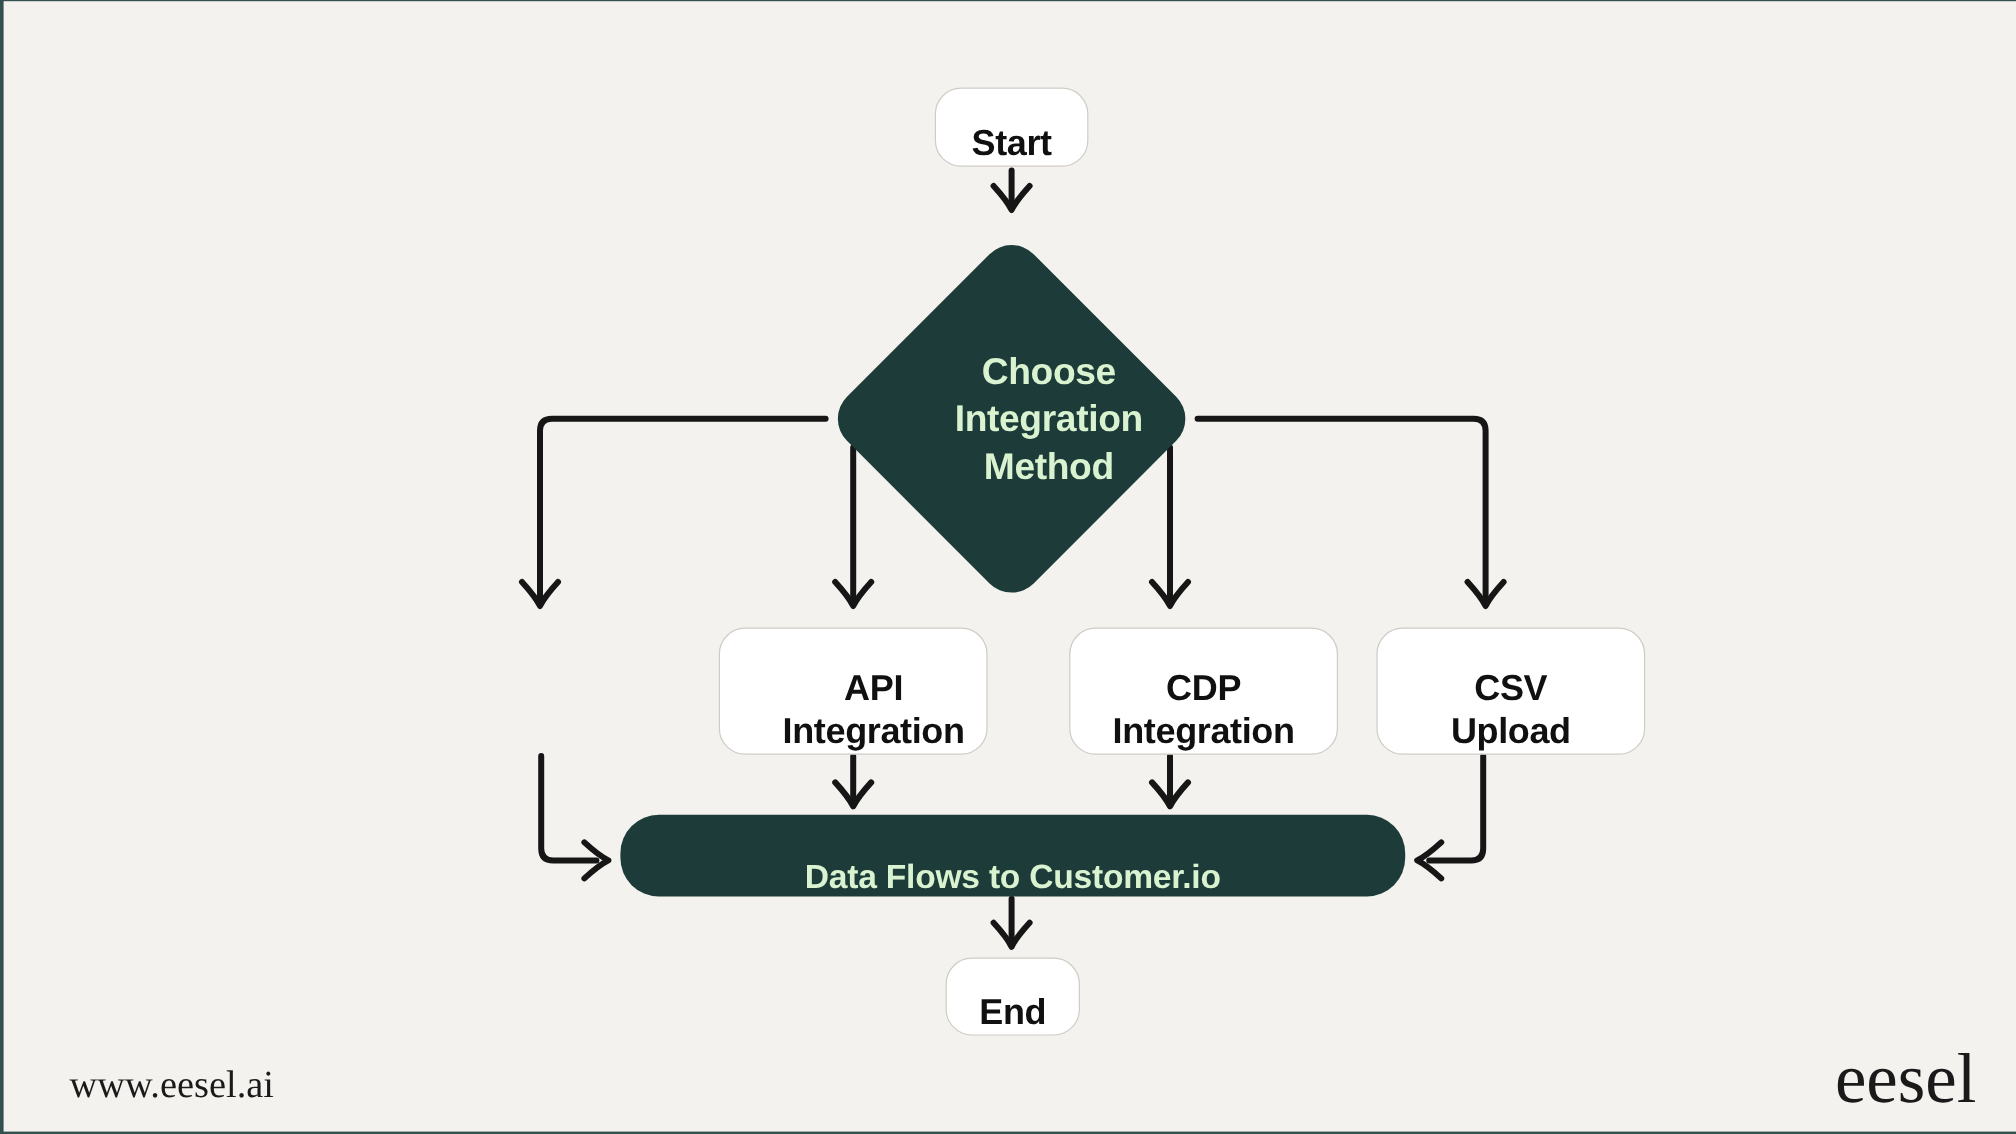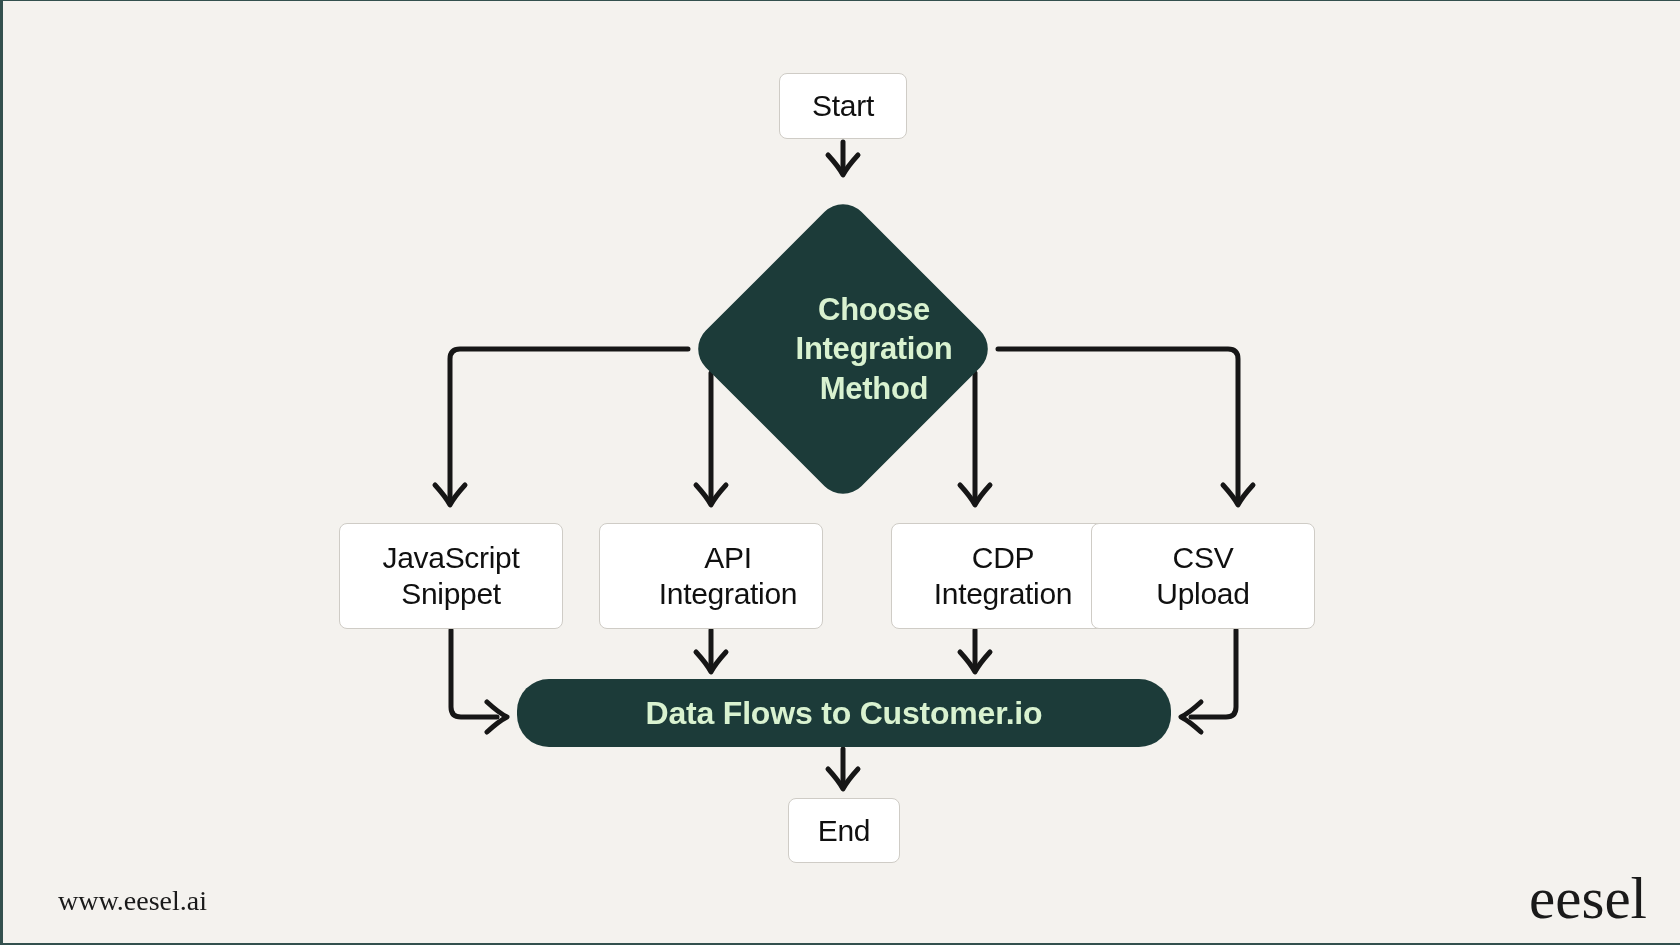--- a/index.html
+++ b/index.html
@@ -42,26 +42,26 @@
     stroke-width: 5;
     fill: none;
     stroke-linecap: round;
     stroke-linejoin: round;
   }
   .node {
     position: absolute;
     z-index: 2;
     background: var(--node-fill);
     border: 1.5px solid var(--node-border);
-    border-radius: 8px;
+    border-radius: 22px;
     display: flex;
-    align-items: center;
+    align-items: flex-end;
     justify-content: center;
     text-align: center;
-    font-weight: 400;
+    font-weight: 700;
     font-size: 30px;
     line-height: 1.2;
     color: var(--ink);
     letter-spacing: -0.3px;
     white-space: pre-line;
   }
   .node-start { left: 776px; top: 72px;  width: 128px; height: 66px; }
   .node-end   { left: 785px; top: 797px; width: 112px; height: 65px; }
 
   .diamond-shape {
@@ -86,43 +86,43 @@
     font-size: 31px;
     line-height: 1.27;
     color: var(--mint);
     letter-spacing: -0.3px;
     white-space: pre-line;
   }
   .option { top: 522px; width: 224px; height: 106px; }
   .option-0 { left: 336px; }
   .option-1 { left: 596px; padding-left: 34px; }
   .option-2 { left: 860px; margin-left: 28px; }
-  .option-3 { left: 1088px; }
+  .option-3 { left: 1144px; }
 
   .pill {
     position: absolute;
     z-index: 2;
     left: 514px; top: 678px;
     width: 654px; height: 68px;
     background: var(--dark);
     border-radius: 32px;
     display: flex;
-    align-items: center;
+    align-items: flex-end;
     justify-content: center;
     font-weight: 700;
-    font-size: 32px;
+    font-size: 28px;
     color: var(--mint);
     letter-spacing: -0.2px;
   }
   .footer-site {
     position: absolute;
     z-index: 2;
     left: 55px; top: 884px;
     font-family: "Liberation Serif", "DejaVu Serif", serif;
-    font-size: 28px;
+    font-size: 32px;
     color: var(--footer-ink);
   }
   .footer-brand {
     position: absolute;
     z-index: 2;
     right: 33px; top: 868px;
     font-family: "Liberation Serif", "DejaVu Serif", serif;
     font-size: 59px;
     line-height: 1;
     color: var(--footer-ink);
@@ -168,24 +168,20 @@
 
   <div class="node node-start">
     <span>Start</span>
   </div>
 
   <div class="diamond-shape"></div>
   <div class="diamond-label">Choose
 Integration
 Method</div>
 
-  <div class="node option option-0">
-    <span>JavaScript
-Snippet</span>
-  </div>
   <div class="node option option-1">
     <span>API
 Integration</span>
   </div>
   <div class="node option option-2">
     <span>CDP
 Integration</span>
   </div>
   <div class="node option option-3">
     <span>CSV

